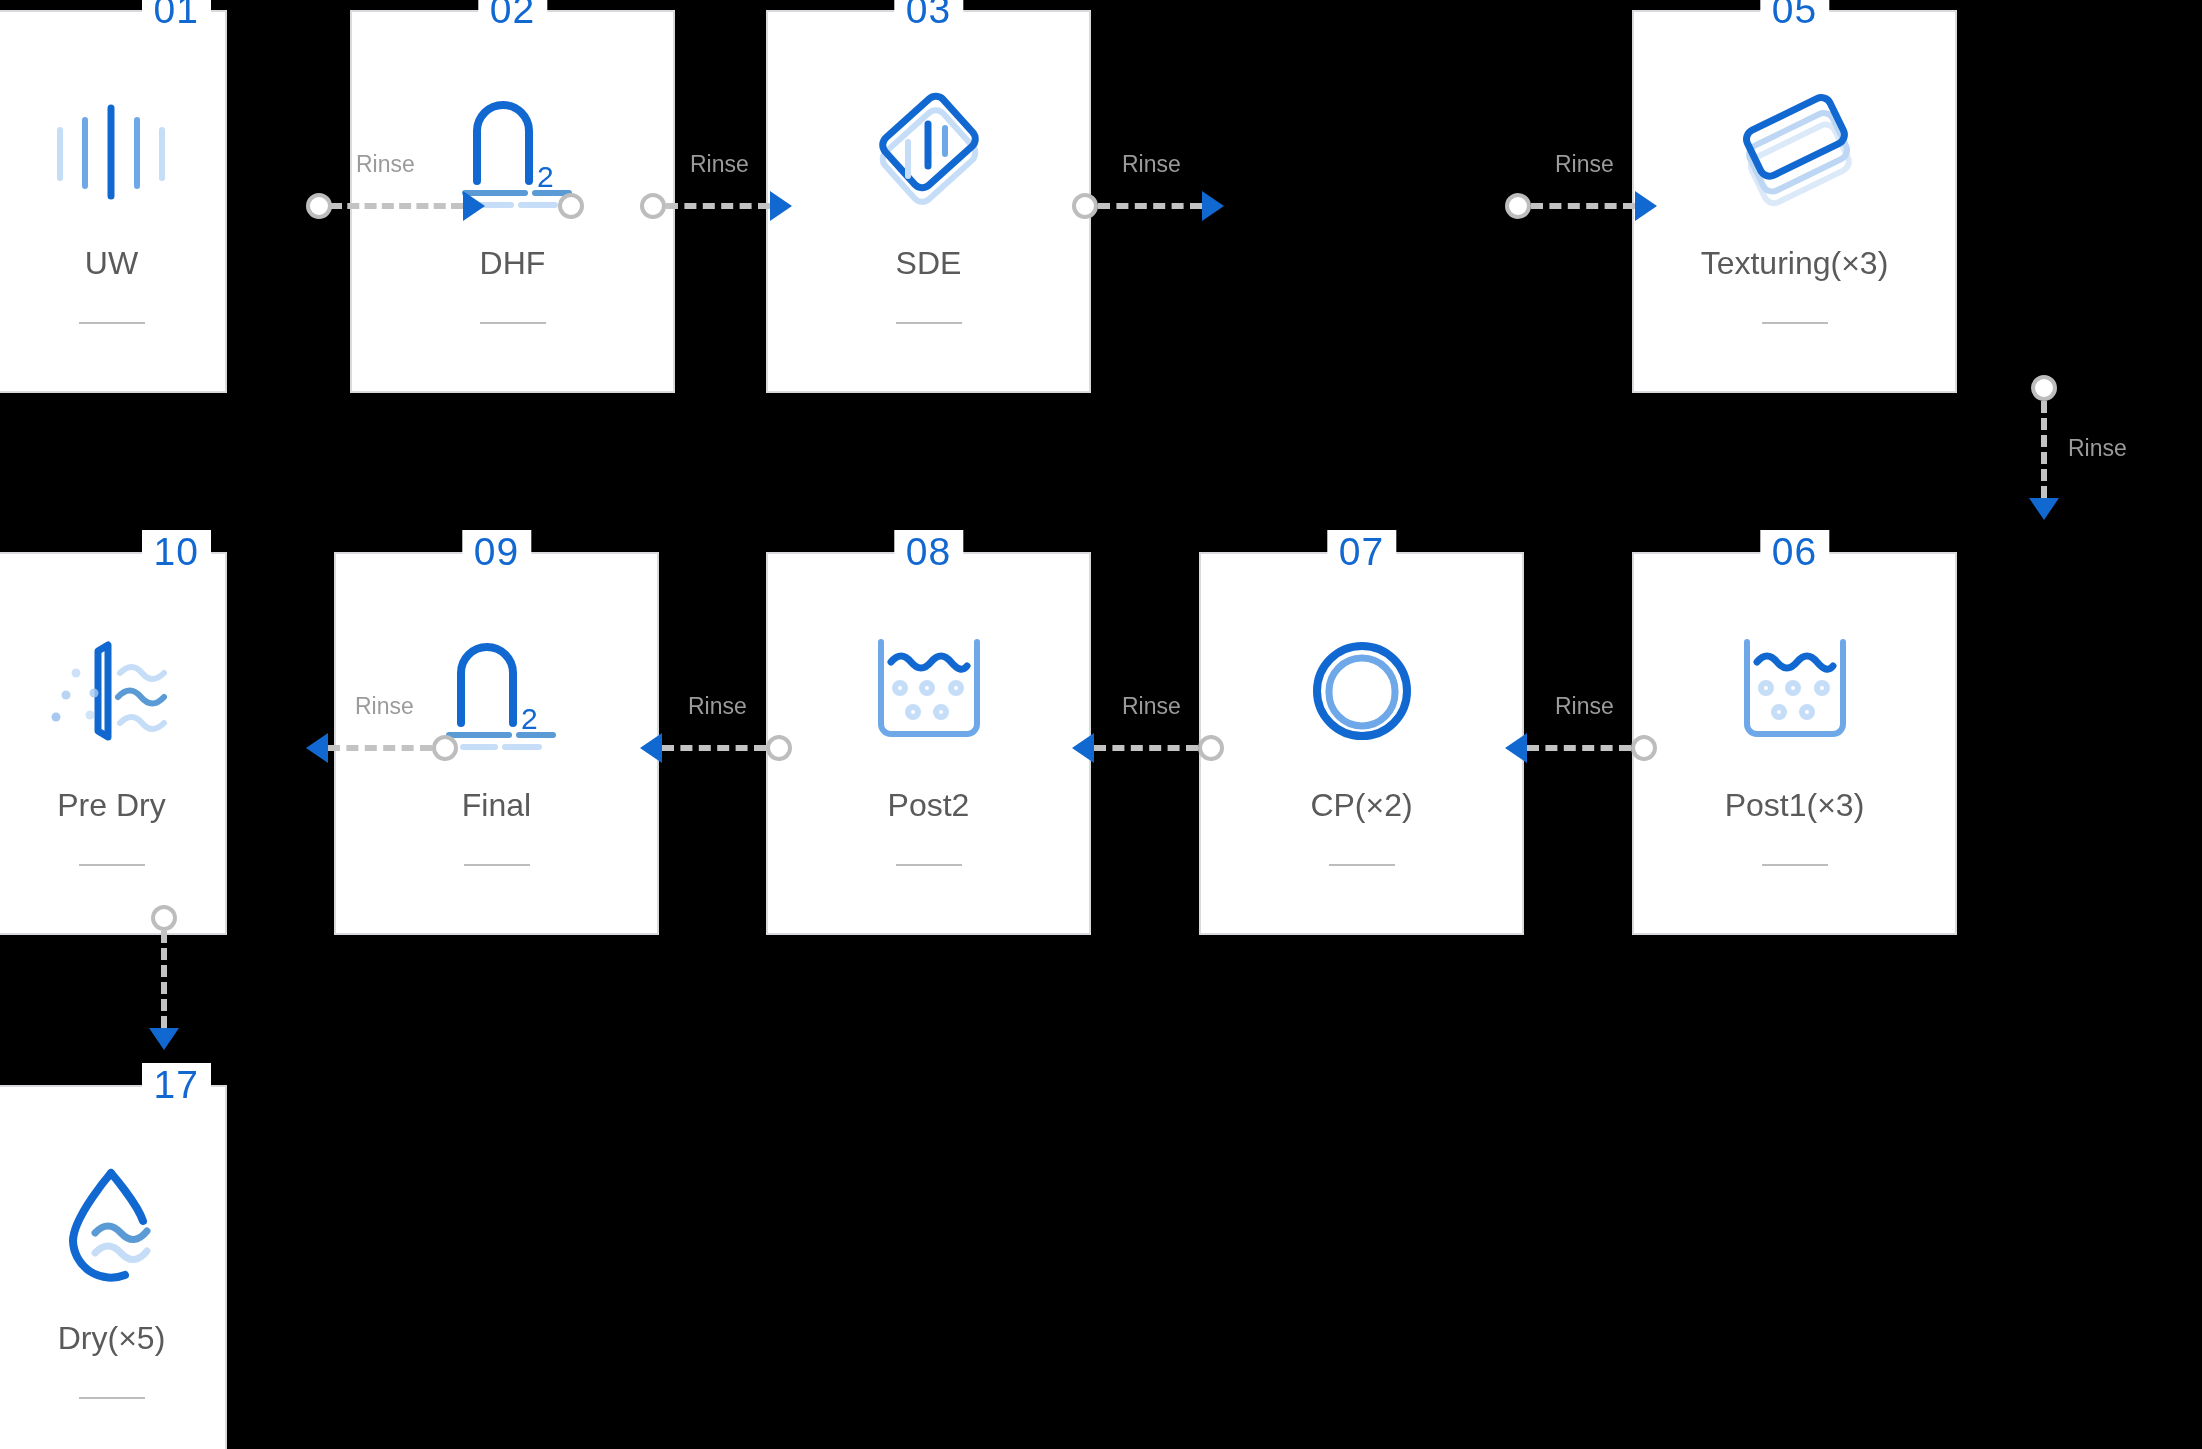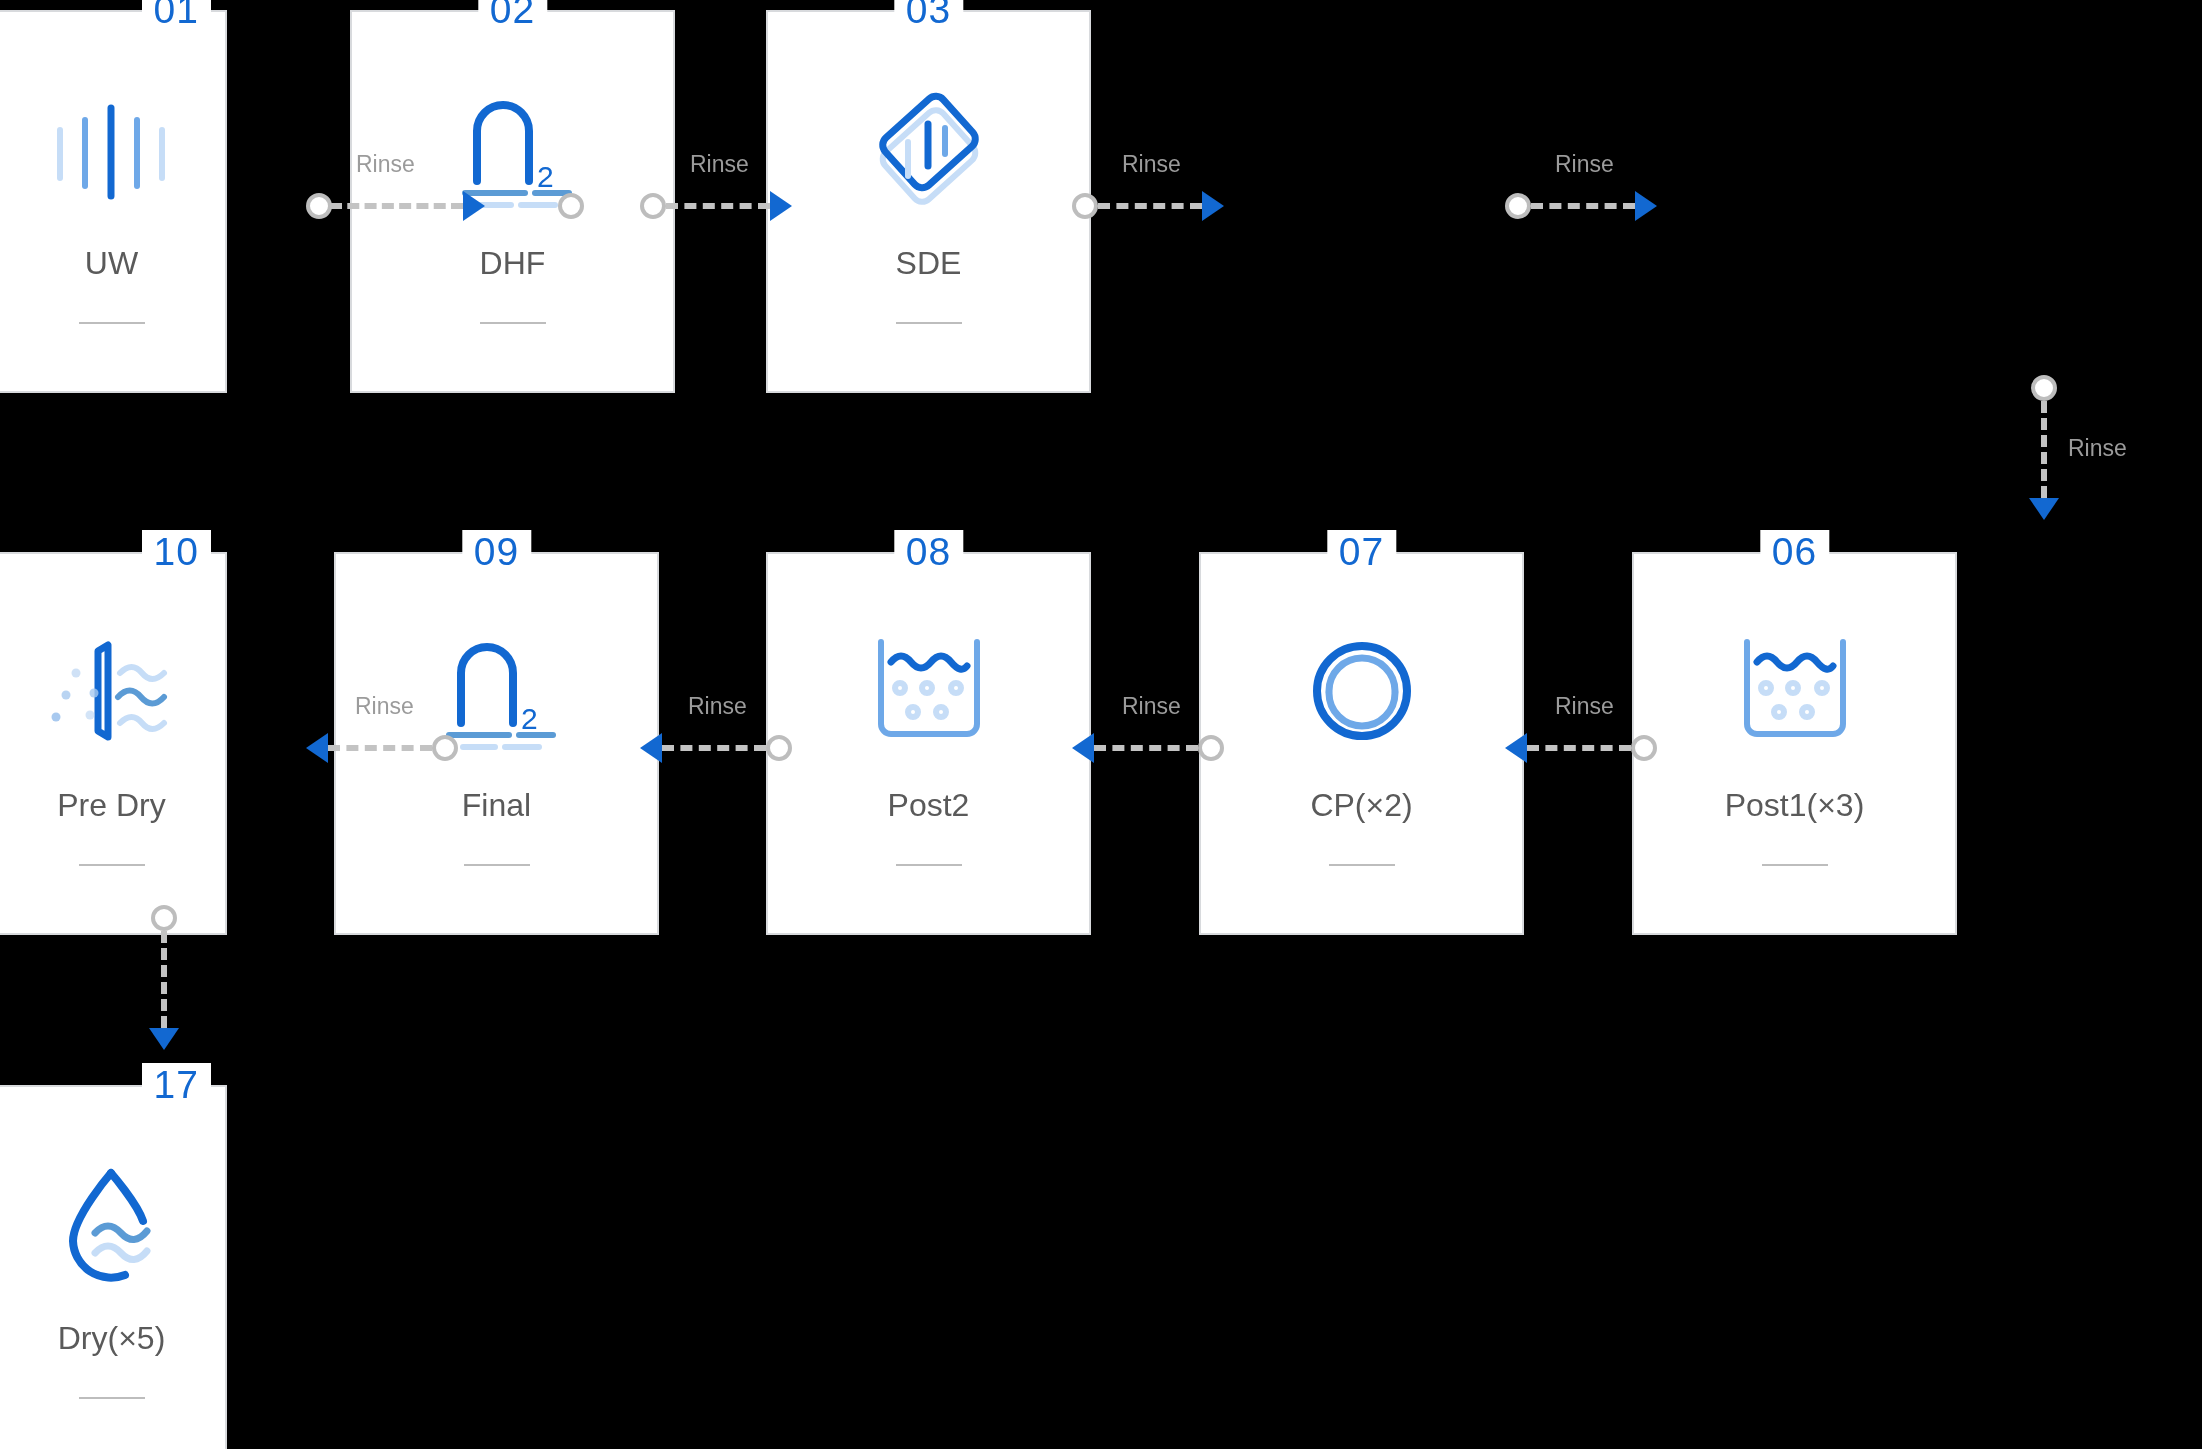--- a/index.html
+++ b/index.html
@@ -92,20 +92,38 @@
           <line x1="64" y1="40" x2="64" y2="82" stroke="#1268d1" stroke-width="7"></line>
           <line x1="81" y1="44" x2="81" y2="70" stroke="#6ea8e8" stroke-width="6"></line>
         </g>
       </svg>
     </div>
     <div class="card-label">SDE</div>
     <div class="card-rule"></div>
   </div>
 
 
+  <div class="card" style="left:1632px;top:10px;width:325px;height:383px;">
+    <div class="card-num">05</div>
+    <div class="card-icon">
+      <svg width="140" height="130" viewBox="0 0 140 130">
+        <g transform="rotate(-26 70 70)">
+          <rect x="24" y="56" width="92" height="50" rx="10" fill="none" stroke="#dce9f9" stroke-width="6"></rect>
+        </g>
+        <g transform="rotate(-26 70 62)">
+          <rect x="24" y="44" width="92" height="50" rx="10" fill="none" stroke="#bcd6f3" stroke-width="6"></rect>
+        </g>
+        <g transform="rotate(-26 70 52)">
+          <rect x="24" y="28" width="92" height="50" rx="10" fill="none" stroke="#1268d1" stroke-width="7"></rect>
+        </g>
+      </svg>
+    </div>
+    <div class="card-label">Texturing(×3)</div>
+    <div class="card-rule"></div>
+  </div>
 
   <div class="conn-h" style="left:306px;top:189px;width:58px;">
     <div class="dot"></div>
   </div>
   <div class="conn-h" style="left:330px;top:189px;width:155px;">
     <div class="dash"></div>
     <div class="tri-r"></div>
   </div>
   <div class="conn-label" style="left:356px;top:148px;">Rinse</div>
 

